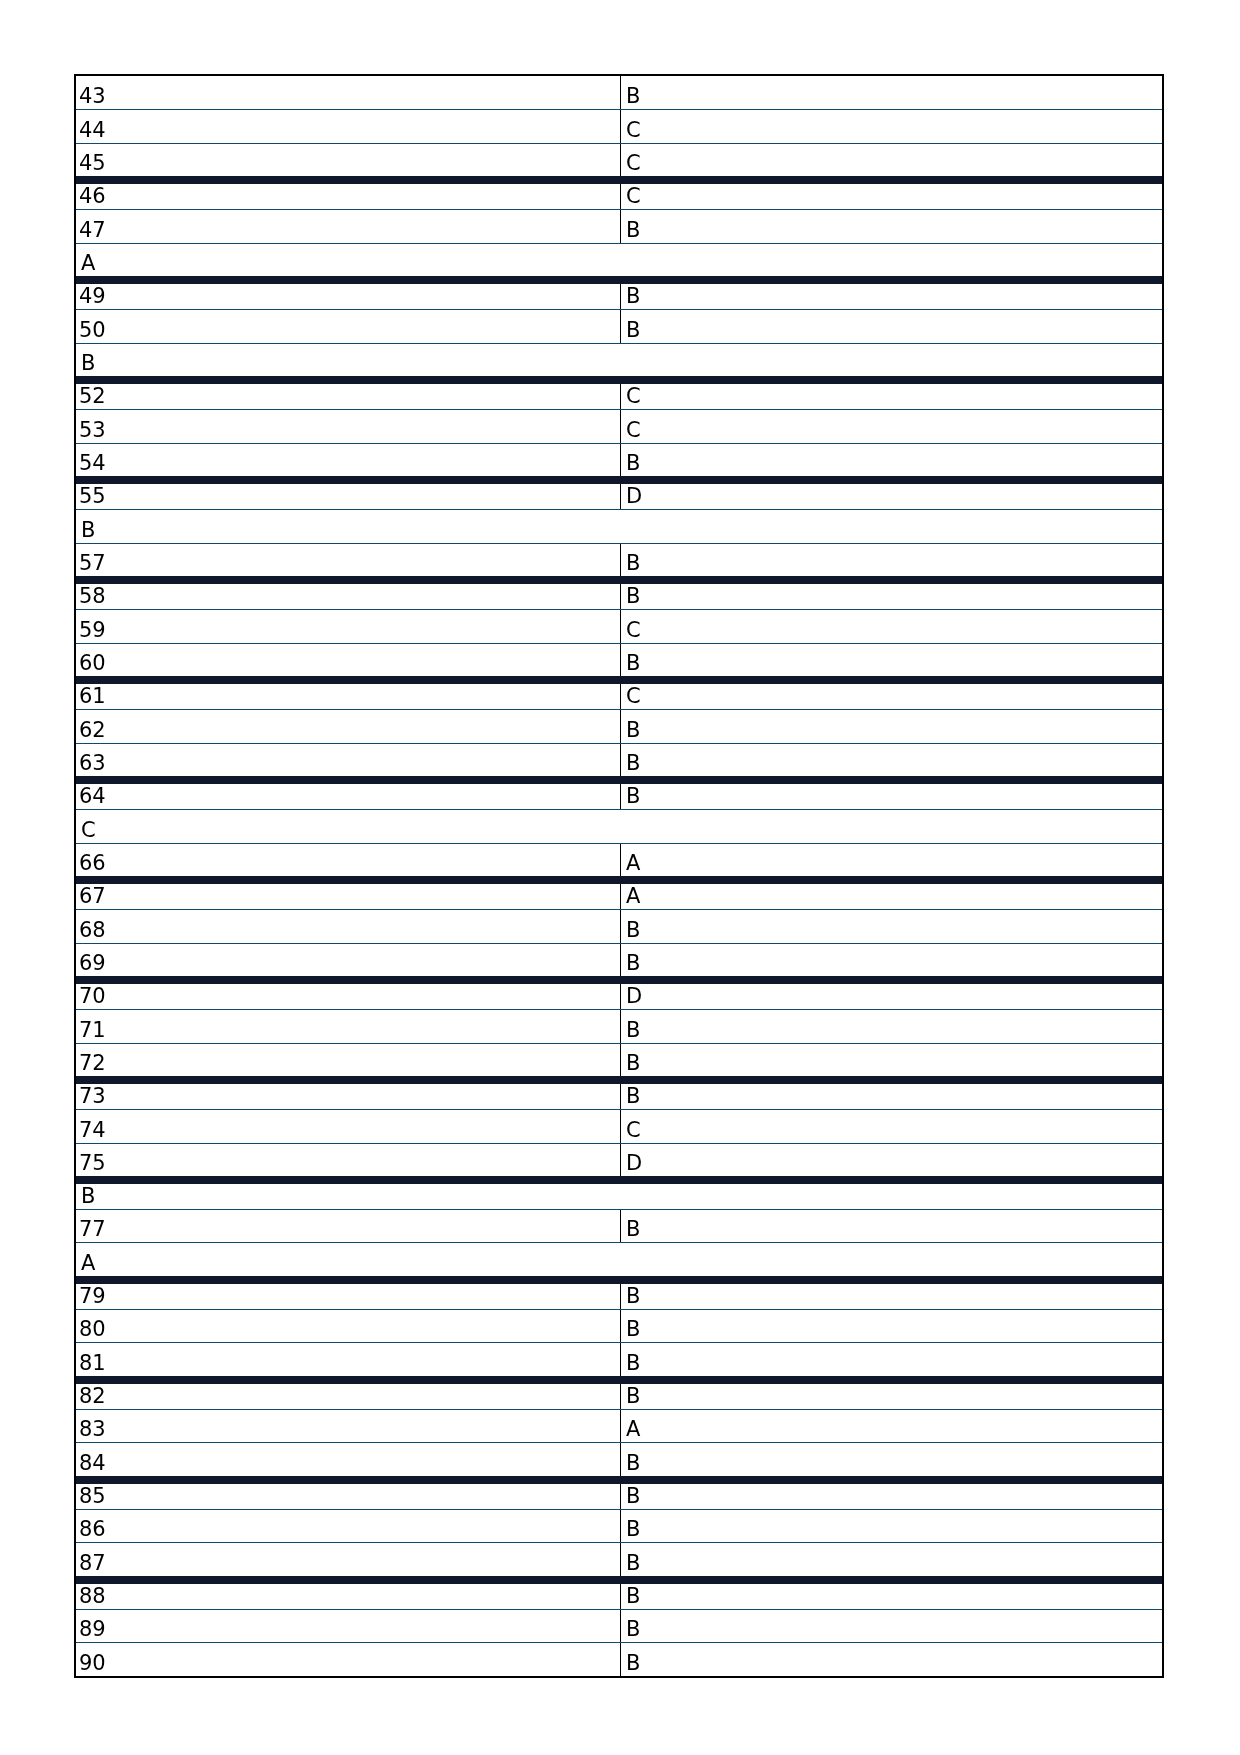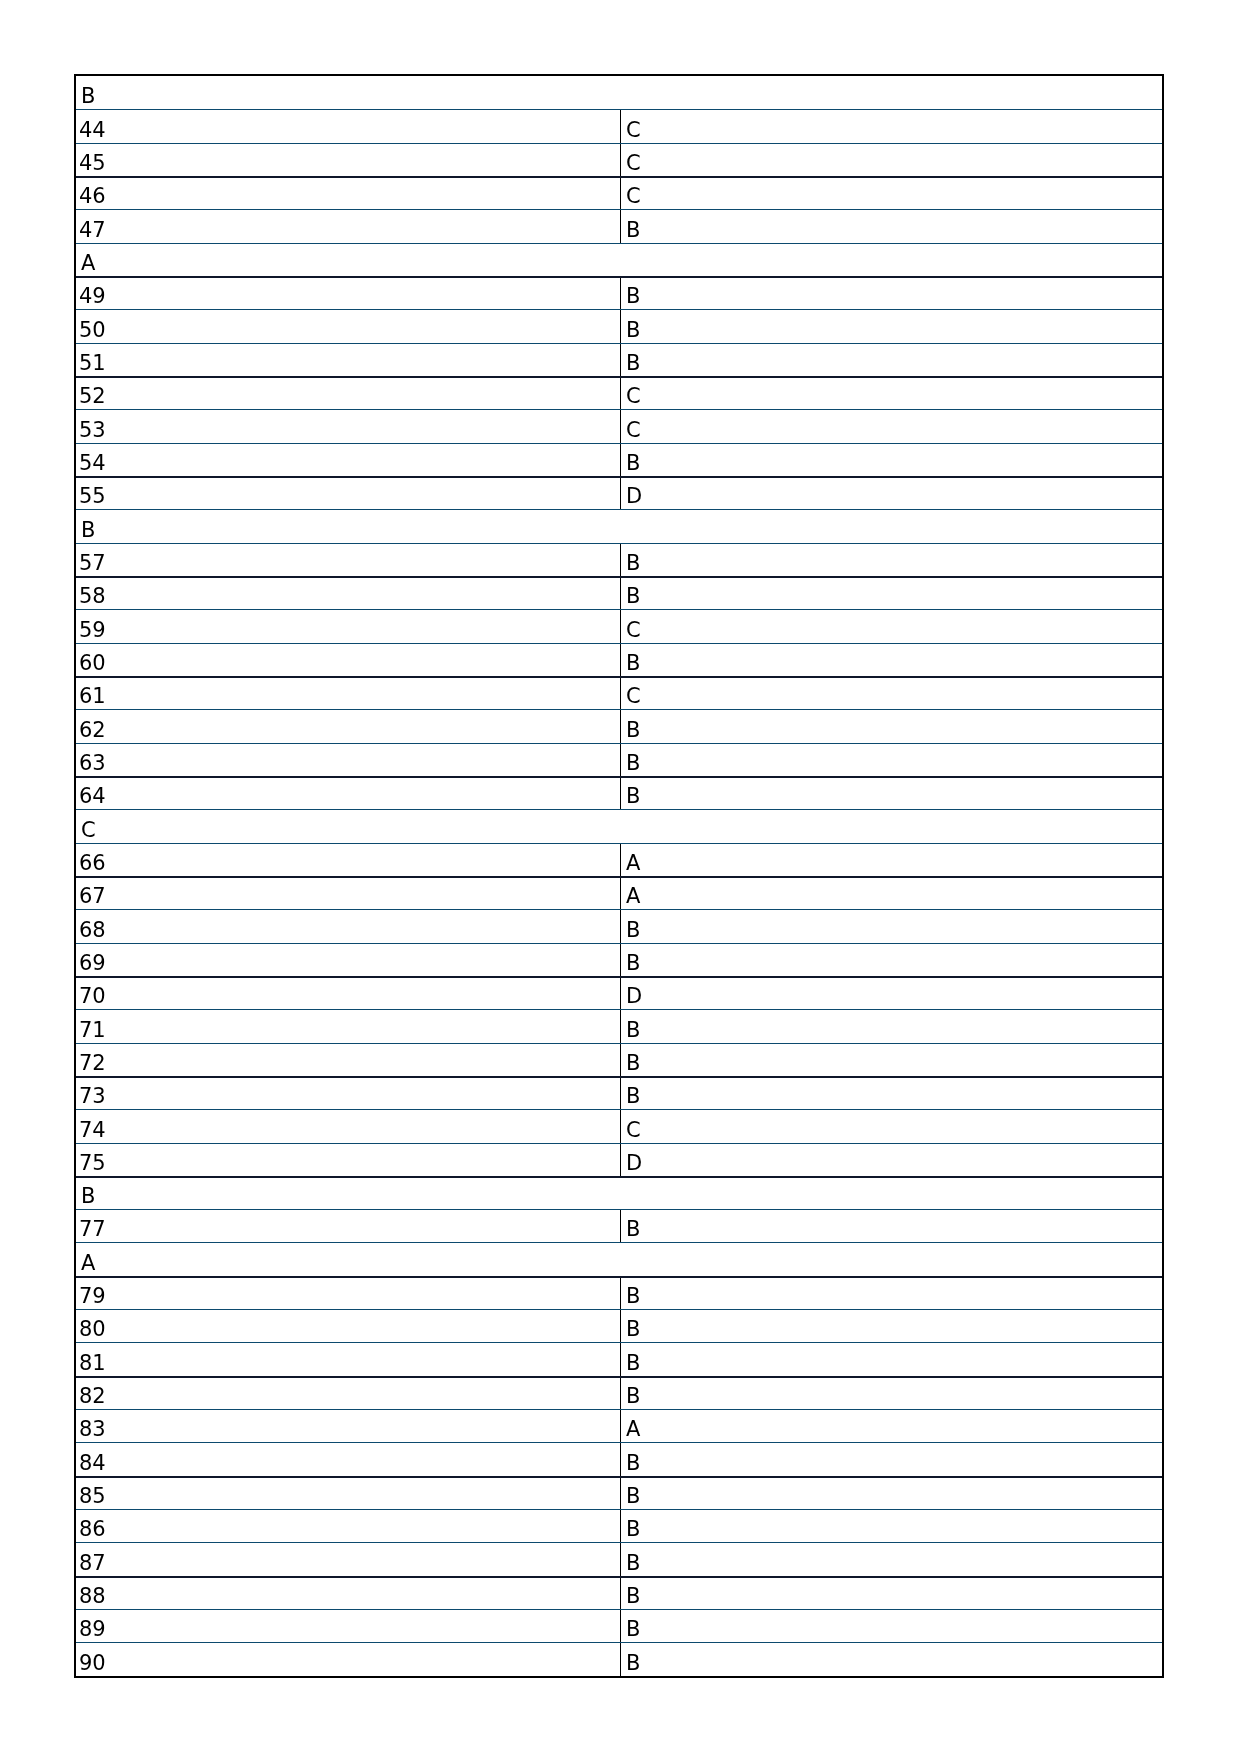--- a/index.html
+++ b/index.html
@@ -3,32 +3,33 @@
 <meta charset="utf-8">
 <style>
   html, body { margin: 0; padding: 0; background: #ffffff; }
   body { width: 1240px; height: 1755px; position: relative; overflow: hidden;
          font-family: "DejaVu Sans", sans-serif; color: #000; }
   .sheet { position: absolute; left: 74px; top: 74px; width: 1090px;
            border: 2px solid #000; box-sizing: border-box; }
   .row { display: flex; height: 33.33px; box-sizing: border-box;
          border-top: 1px solid #0c4a6e; }
   .row:first-child { border-top: none; }
-  .row.thick { border-top: 2px solid #0f172a; }
+  .row.thick { border-top: 8px solid #0f172a; }
   .cell { box-sizing: border-box; font-size: 21px; line-height: 1;
           display: flex; align-items: flex-end; padding: 0 0 2px 3px;
           overflow: hidden; white-space: nowrap; }
   .cell.num { width: 545px; border-right: 1px solid #000; }
   .cell.ans { flex: 1; padding-left: 5px; }
 </style>
 </head>
 <body>
 
 <div class="sheet" id="sheet">
     <div class="row">
+    <div class="cell num">43</div>
     <div class="cell ans">B</div>
   </div>
     <div class="row">
     <div class="cell num">44</div>
     <div class="cell ans">C</div>
   </div>
     <div class="row">
     <div class="cell num">45</div>
     <div class="cell ans">C</div>
   </div>
@@ -45,21 +46,20 @@
   </div>
     <div class="row thick">
     <div class="cell num">49</div>
     <div class="cell ans">B</div>
   </div>
     <div class="row">
     <div class="cell num">50</div>
     <div class="cell ans">B</div>
   </div>
     <div class="row">
-    <div class="cell num">51</div>
     <div class="cell ans">B</div>
   </div>
     <div class="row thick">
     <div class="cell num">52</div>
     <div class="cell ans">C</div>
   </div>
     <div class="row">
     <div class="cell num">53</div>
     <div class="cell ans">C</div>
   </div>

